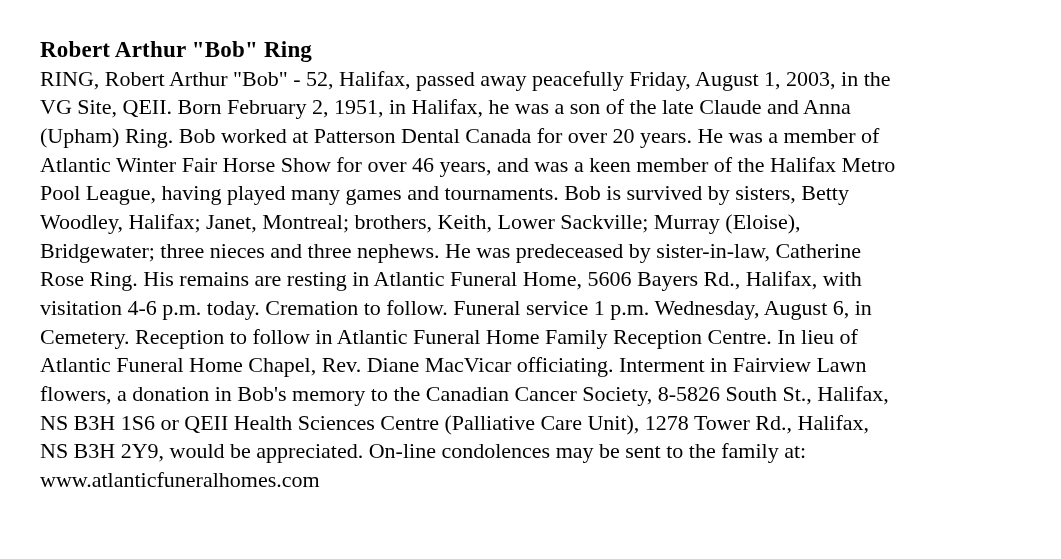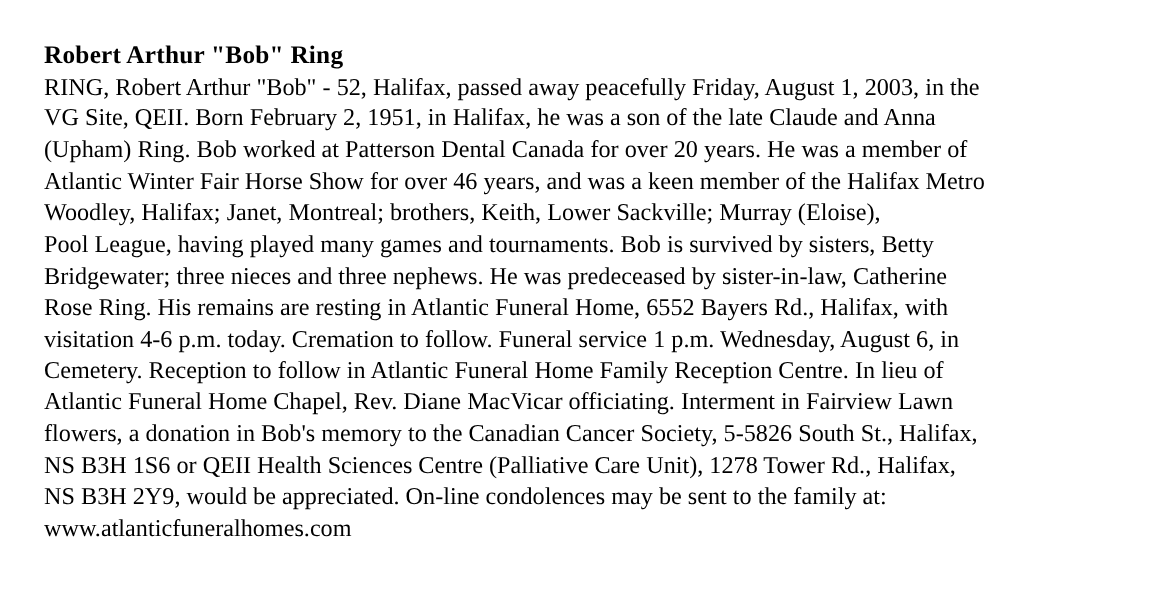--- a/index.html
+++ b/index.html
@@ -33,24 +33,24 @@
 </style>
 </head>
 <body>
 
 <div class="doc">
   <div class="doc-title">Robert Arthur "Bob" Ring</div>
   <div class="doc-line">RING, Robert Arthur "Bob" - 52, Halifax, passed away peacefully Friday, August 1, 2003, in the</div>
   <div class="doc-line">VG Site, QEII. Born February 2, 1951, in Halifax, he was a son of the late Claude and Anna</div>
   <div class="doc-line">(Upham) Ring. Bob worked at Patterson Dental Canada for over 20 years. He was a member of</div>
   <div class="doc-line">Atlantic Winter Fair Horse Show for over 46 years, and was a keen member of the Halifax Metro</div>
+  <div class="doc-line">Pool League, having played many games and tournaments. Bob is survived by sisters, Betty</div>
   <div class="doc-line">Woodley, Halifax; Janet, Montreal; brothers, Keith, Lower Sackville; Murray (Eloise),</div>
-  <div class="doc-line">Pool League, having played many games and tournaments. Bob is survived by sisters, Betty</div>
   <div class="doc-line">Bridgewater; three nieces and three nephews. He was predeceased by sister-in-law, Catherine</div>
-  <div class="doc-line">Rose Ring. His remains are resting in Atlantic Funeral Home, 6552 Bayers Rd., Halifax, with</div>
+  <div class="doc-line">Rose Ring. His remains are resting in Atlantic Funeral Home, 5606 Bayers Rd., Halifax, with</div>
   <div class="doc-line">visitation 4-6 p.m. today. Cremation to follow. Funeral service 1 p.m. Wednesday, August 6, in</div>
   <div class="doc-line">Cemetery. Reception to follow in Atlantic Funeral Home Family Reception Centre. In lieu of</div>
   <div class="doc-line">Atlantic Funeral Home Chapel, Rev. Diane MacVicar officiating. Interment in Fairview Lawn</div>
-  <div class="doc-line">flowers, a donation in Bob's memory to the Canadian Cancer Society, 5-5826 South St., Halifax,</div>
+  <div class="doc-line">flowers, a donation in Bob's memory to the Canadian Cancer Society, 8-5826 South St., Halifax,</div>
   <div class="doc-line">NS B3H 1S6 or QEII Health Sciences Centre (Palliative Care Unit), 1278 Tower Rd., Halifax,</div>
   <div class="doc-line">NS B3H 2Y9, would be appreciated. On-line condolences may be sent to the family at:</div>
   <div class="doc-line">www.atlanticfuneralhomes.com</div>
 </div>
 
 </body></html>

